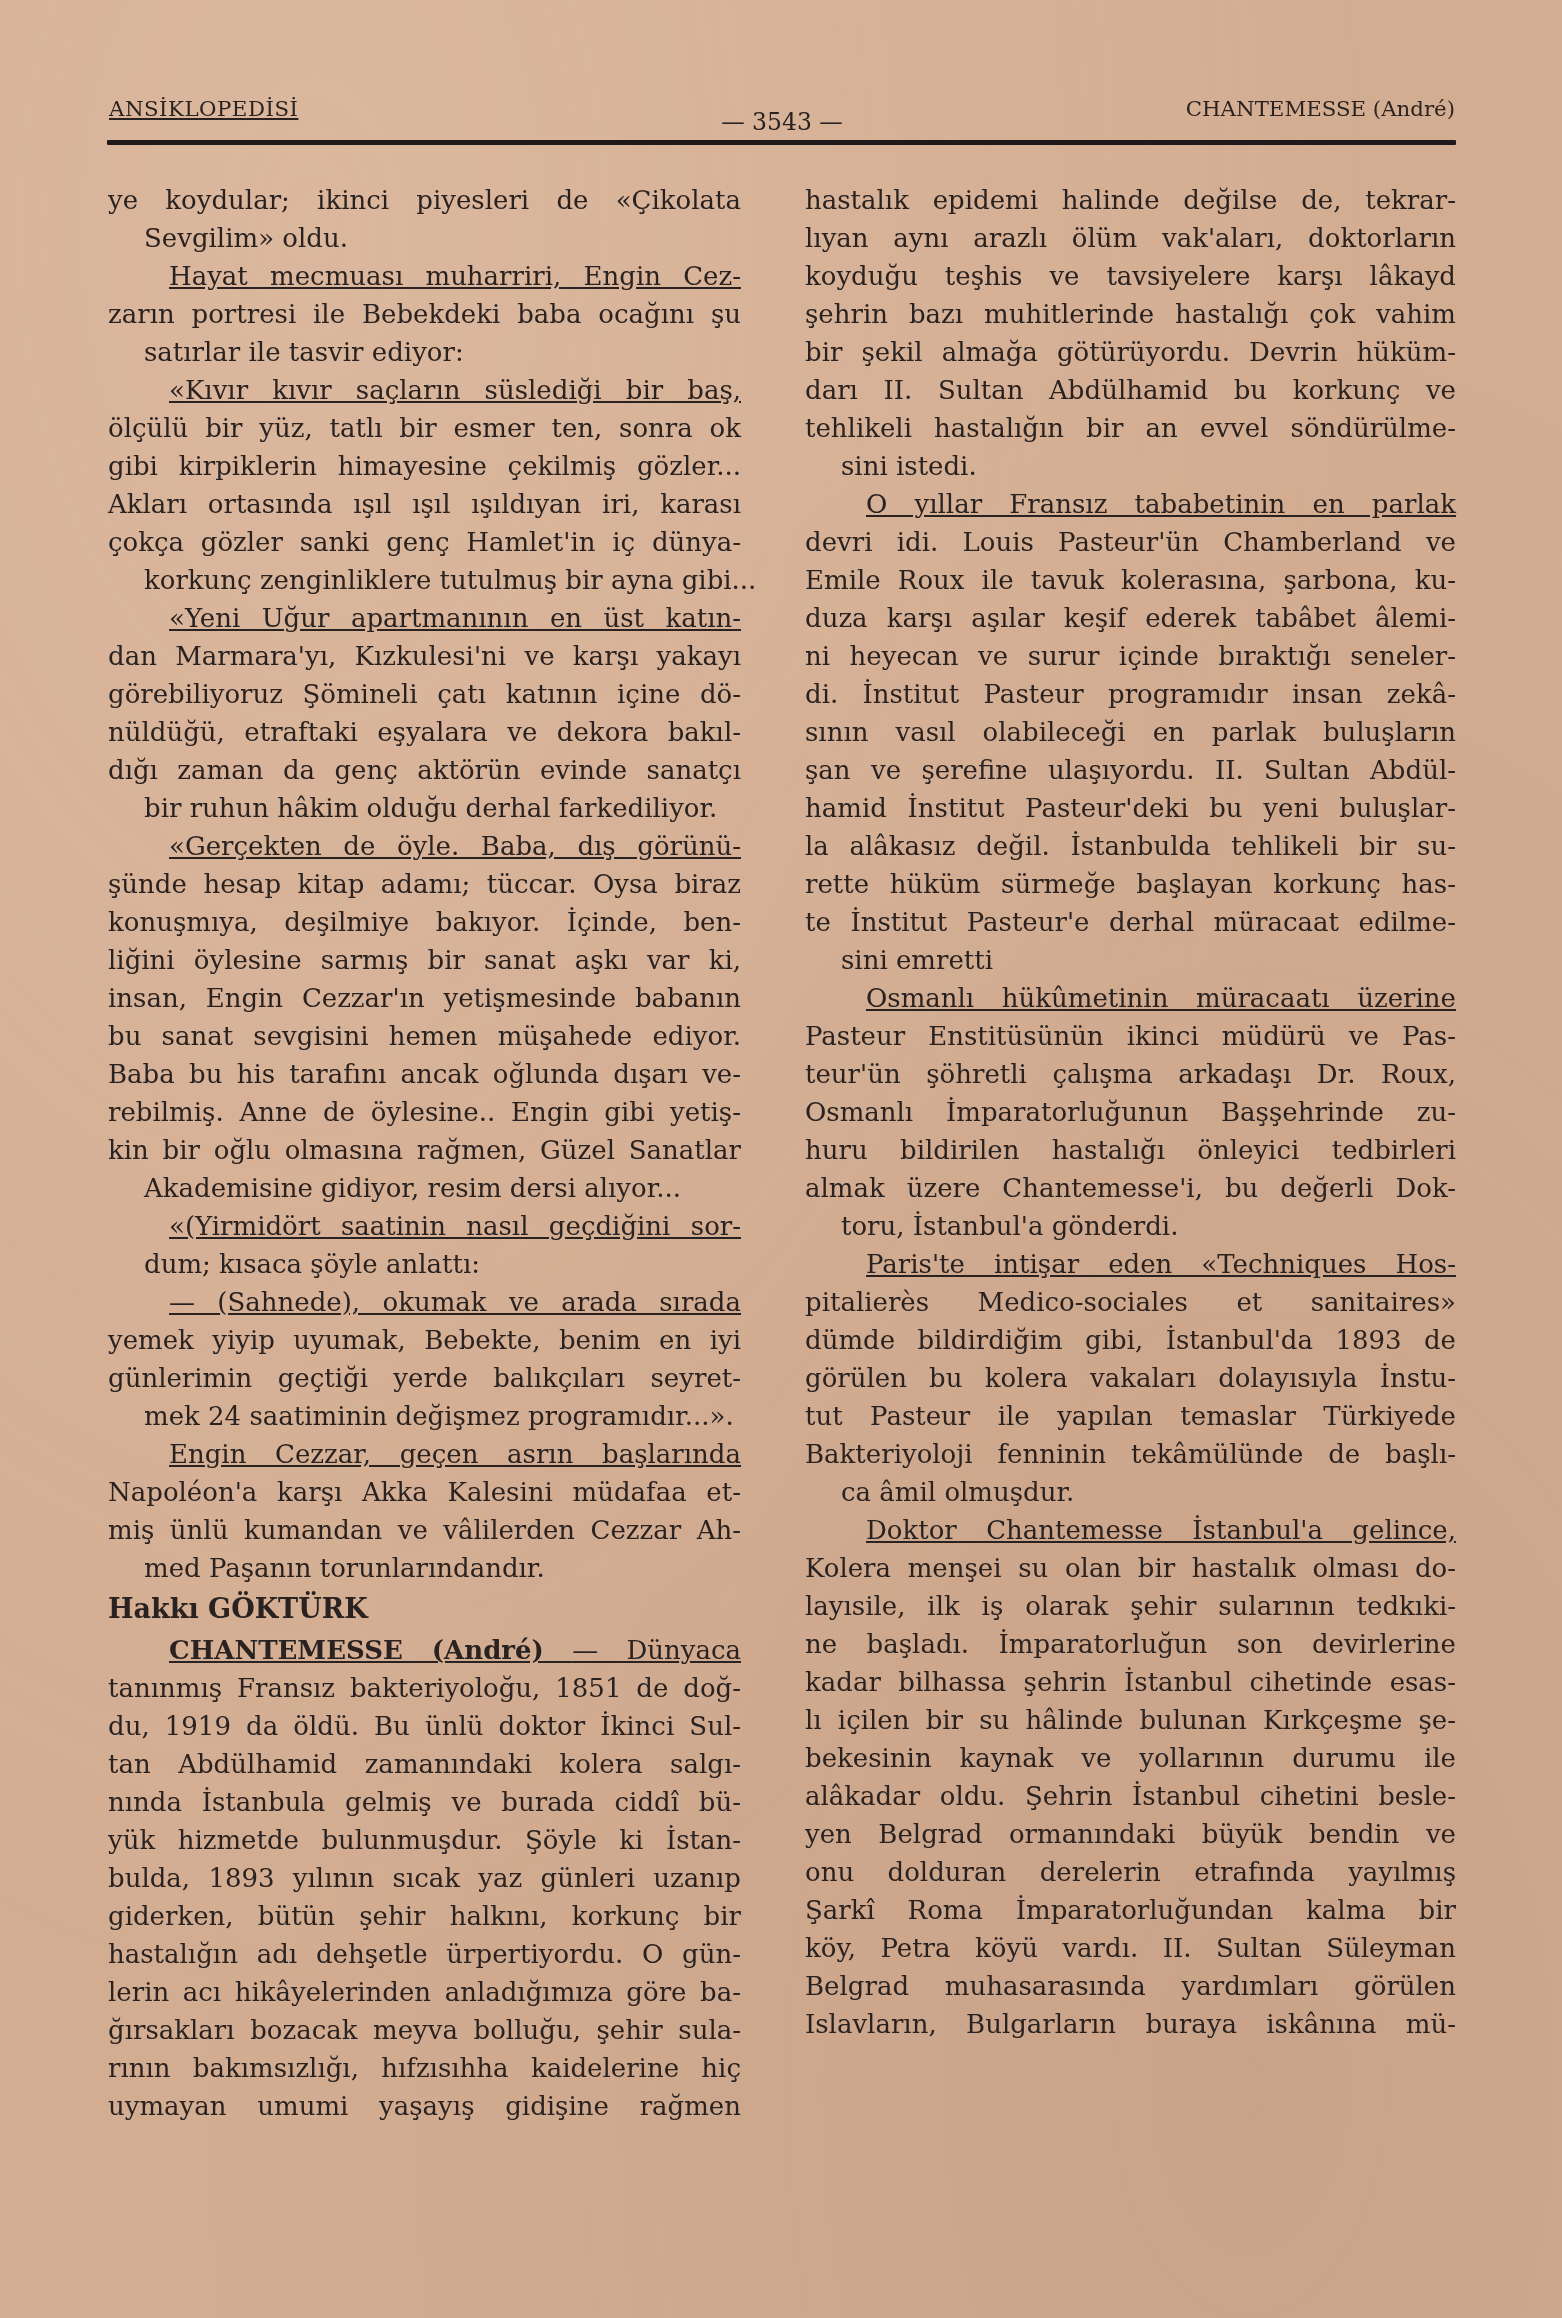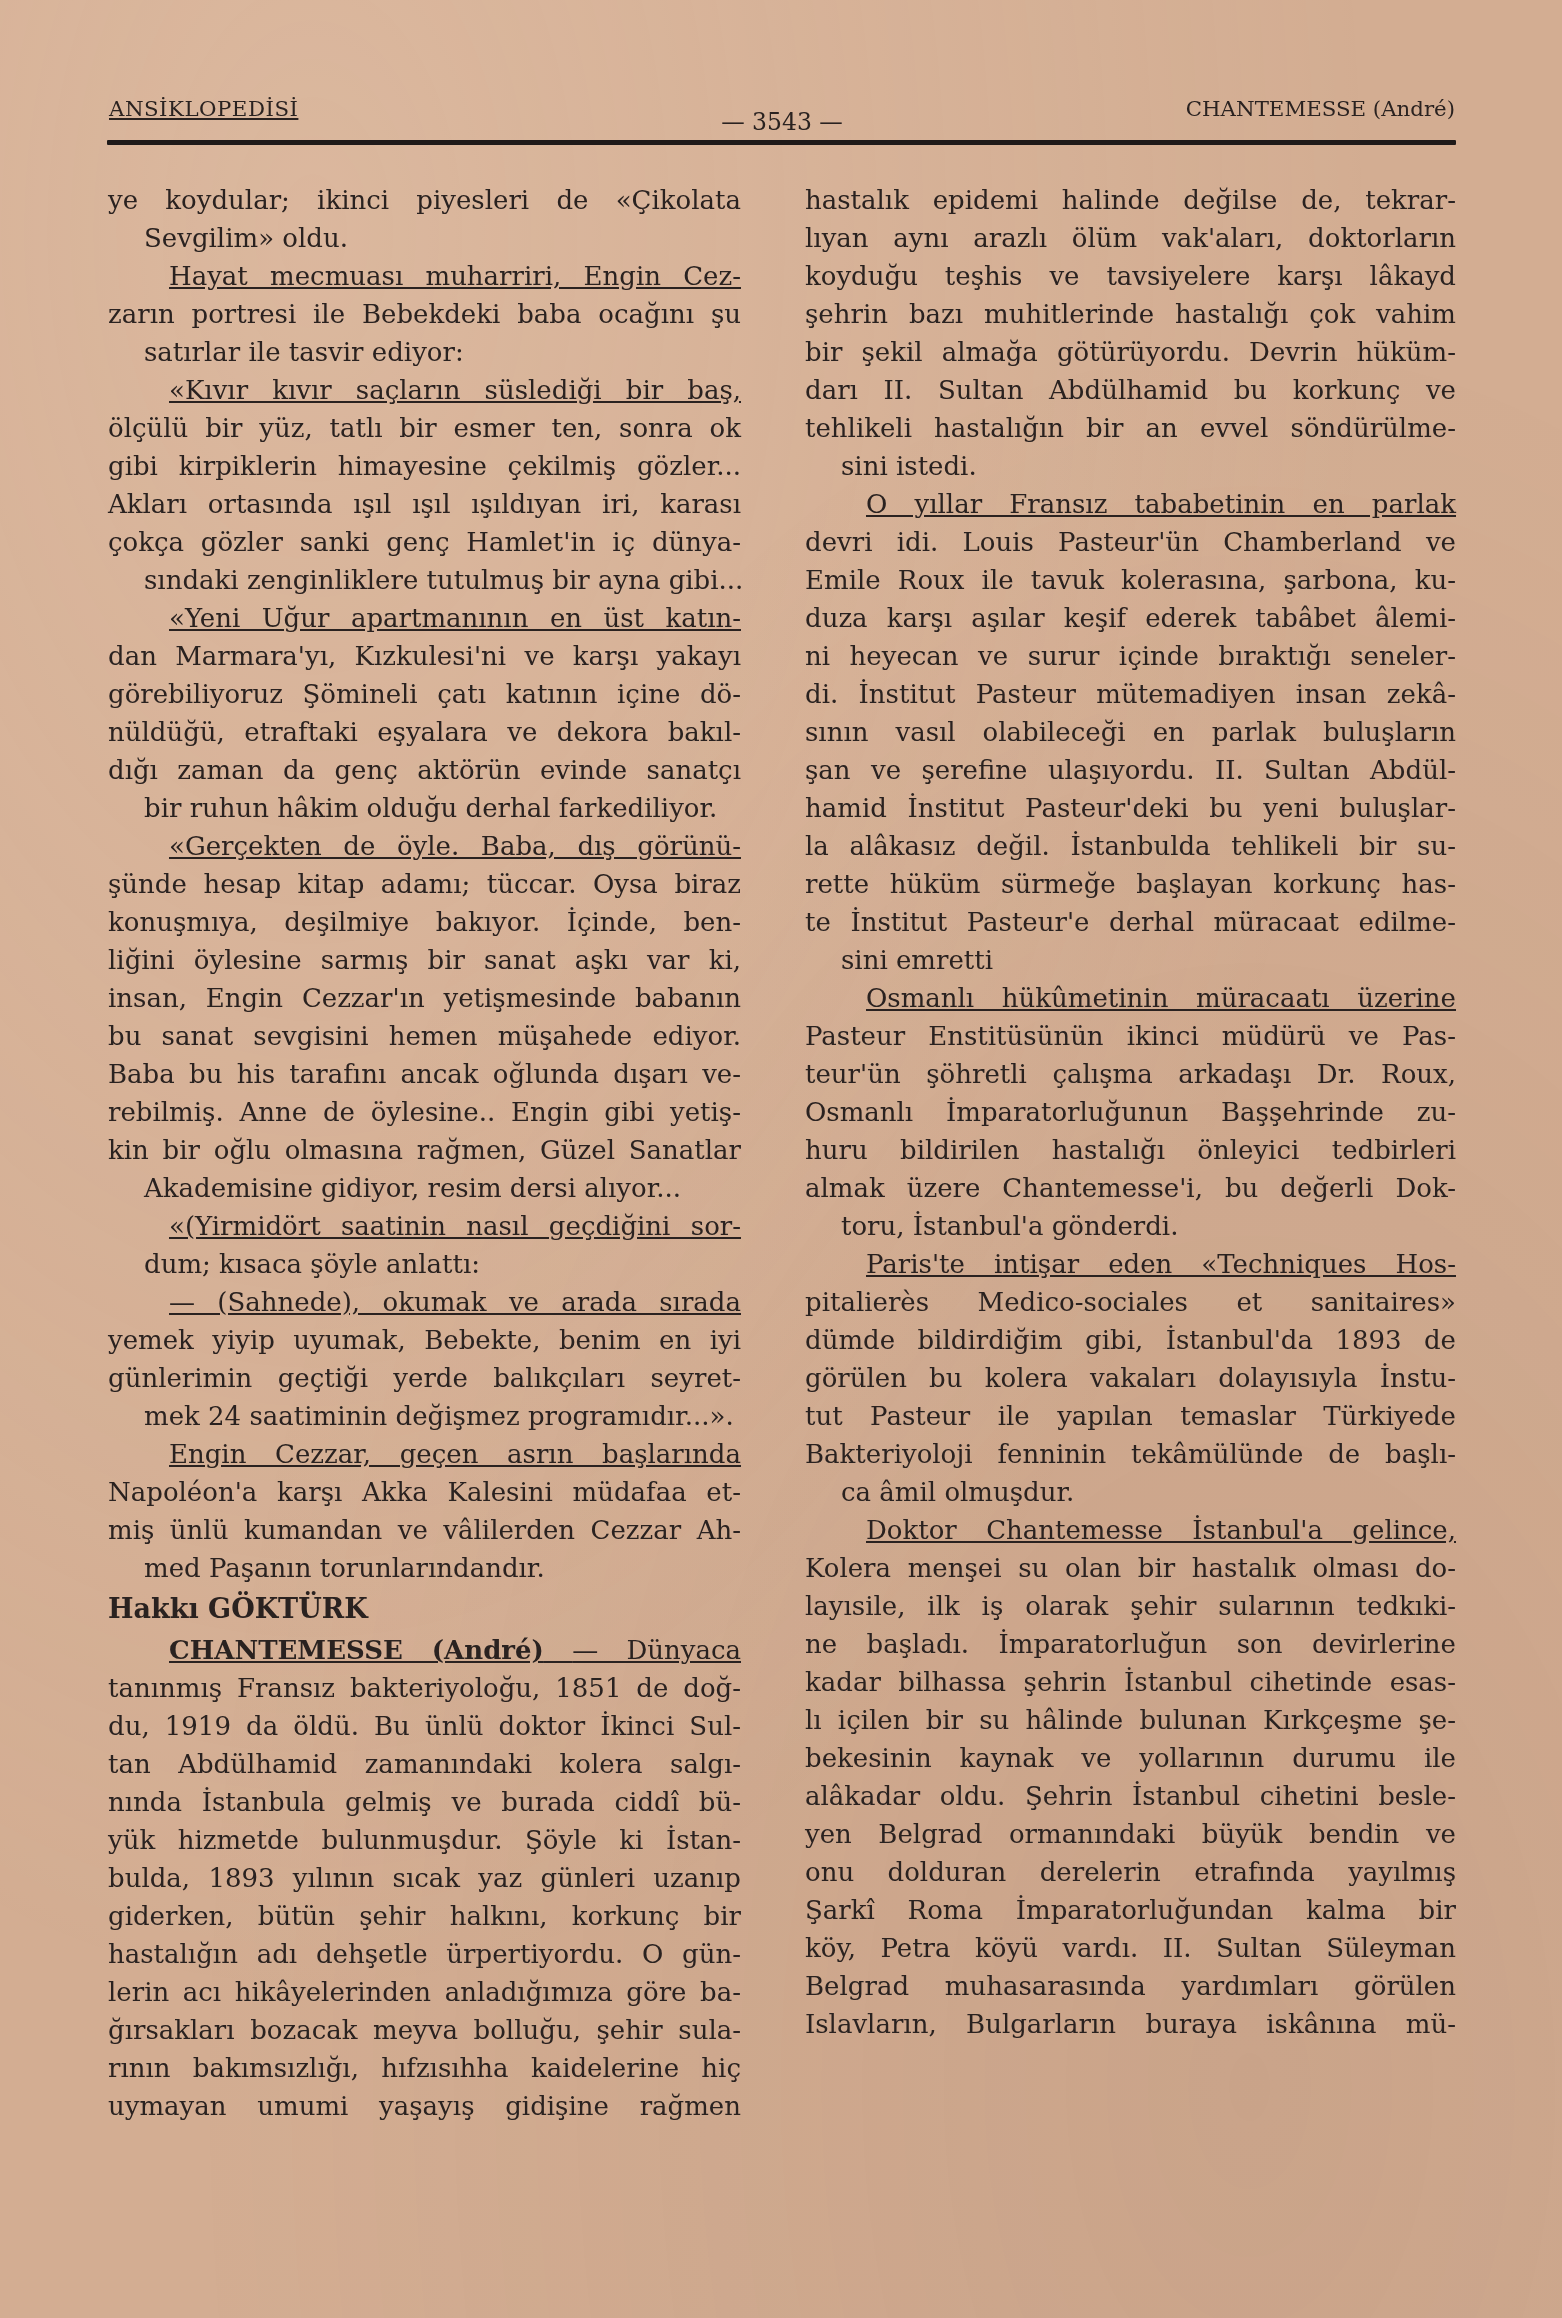--- a/index.html
+++ b/index.html
@@ -58,21 +58,21 @@
     <span class="line">ye koydular; ikinci piyesleri de «Çikolata</span>
     <span class="line last">Sevgilim» oldu.</span>
     <span class="line indent">Hayat mecmuası muharriri, Engin Cez-</span>
     <span class="line">zarın portresi ile Bebekdeki baba ocağını şu</span>
     <span class="line last">satırlar ile tasvir ediyor:</span>
     <span class="line indent">«Kıvır kıvır saçların süslediği bir baş,</span>
     <span class="line">ölçülü bir yüz, tatlı bir esmer ten, sonra ok</span>
     <span class="line">gibi kirpiklerin himayesine çekilmiş gözler...</span>
     <span class="line">Akları ortasında ışıl ışıl ışıldıyan iri, karası</span>
     <span class="line">çokça gözler sanki genç Hamlet'in iç dünya-</span>
-    <span class="line last">sındaki zenginliklere tutulmuş bir ayna gibi...</span>
+    <span class="line last">korkunç zenginliklere tutulmuş bir ayna gibi...</span>
     <span class="line indent">«Yeni Uğur apartmanının en üst katın-</span>
     <span class="line">dan Marmara'yı, Kızkulesi'ni ve karşı yakayı</span>
     <span class="line">görebiliyoruz Şömineli çatı katının içine dö-</span>
     <span class="line">nüldüğü, etraftaki eşyalara ve dekora bakıl-</span>
     <span class="line">dığı zaman da genç aktörün evinde sanatçı</span>
     <span class="line last">bir ruhun hâkim olduğu derhal farkediliyor.</span>
     <span class="line indent">«Gerçekten de öyle. Baba, dış görünü-</span>
     <span class="line">şünde hesap kitap adamı; tüccar. Oysa biraz</span>
     <span class="line">konuşmıya, deşilmiye bakıyor. İçinde, ben-</span>
     <span class="line">liğini öylesine sarmış bir sanat aşkı var ki,</span>
@@ -115,21 +115,21 @@
     <span class="line">şehrin bazı muhitlerinde hastalığı çok vahim</span>
     <span class="line">bir şekil almağa götürüyordu. Devrin hüküm-</span>
     <span class="line">darı II. Sultan Abdülhamid bu korkunç ve</span>
     <span class="line">tehlikeli hastalığın bir an evvel söndürülme-</span>
     <span class="line last">sini istedi.</span>
     <span class="line indent">O yıllar Fransız tababetinin en parlak</span>
     <span class="line">devri idi. Louis Pasteur'ün Chamberland ve</span>
     <span class="line">Emile Roux ile tavuk kolerasına, şarbona, ku-</span>
     <span class="line">duza karşı aşılar keşif ederek tabâbet âlemi-</span>
     <span class="line">ni heyecan ve surur içinde bıraktığı seneler-</span>
-    <span class="line">di. İnstitut Pasteur mütemadiyen insan zekâ-</span>
+    <span class="line">di. İnstitut Pasteur programıdır insan zekâ-</span>
     <span class="line">sının vasıl olabileceği en parlak buluşların</span>
     <span class="line">şan ve şerefine ulaşıyordu. II. Sultan Abdül-</span>
     <span class="line">hamid İnstitut Pasteur'deki bu yeni buluşlar-</span>
     <span class="line">la alâkasız değil. İstanbulda tehlikeli bir su-</span>
     <span class="line">rette hüküm sürmeğe başlayan korkunç has-</span>
     <span class="line">te İnstitut Pasteur'e derhal müracaat edilme-</span>
     <span class="line last">sini emretti</span>
     <span class="line indent">Osmanlı hükûmetinin müracaatı üzerine</span>
     <span class="line">Pasteur Enstitüsünün ikinci müdürü ve Pas-</span>
     <span class="line">teur'ün şöhretli çalışma arkadaşı Dr. Roux,</span>

